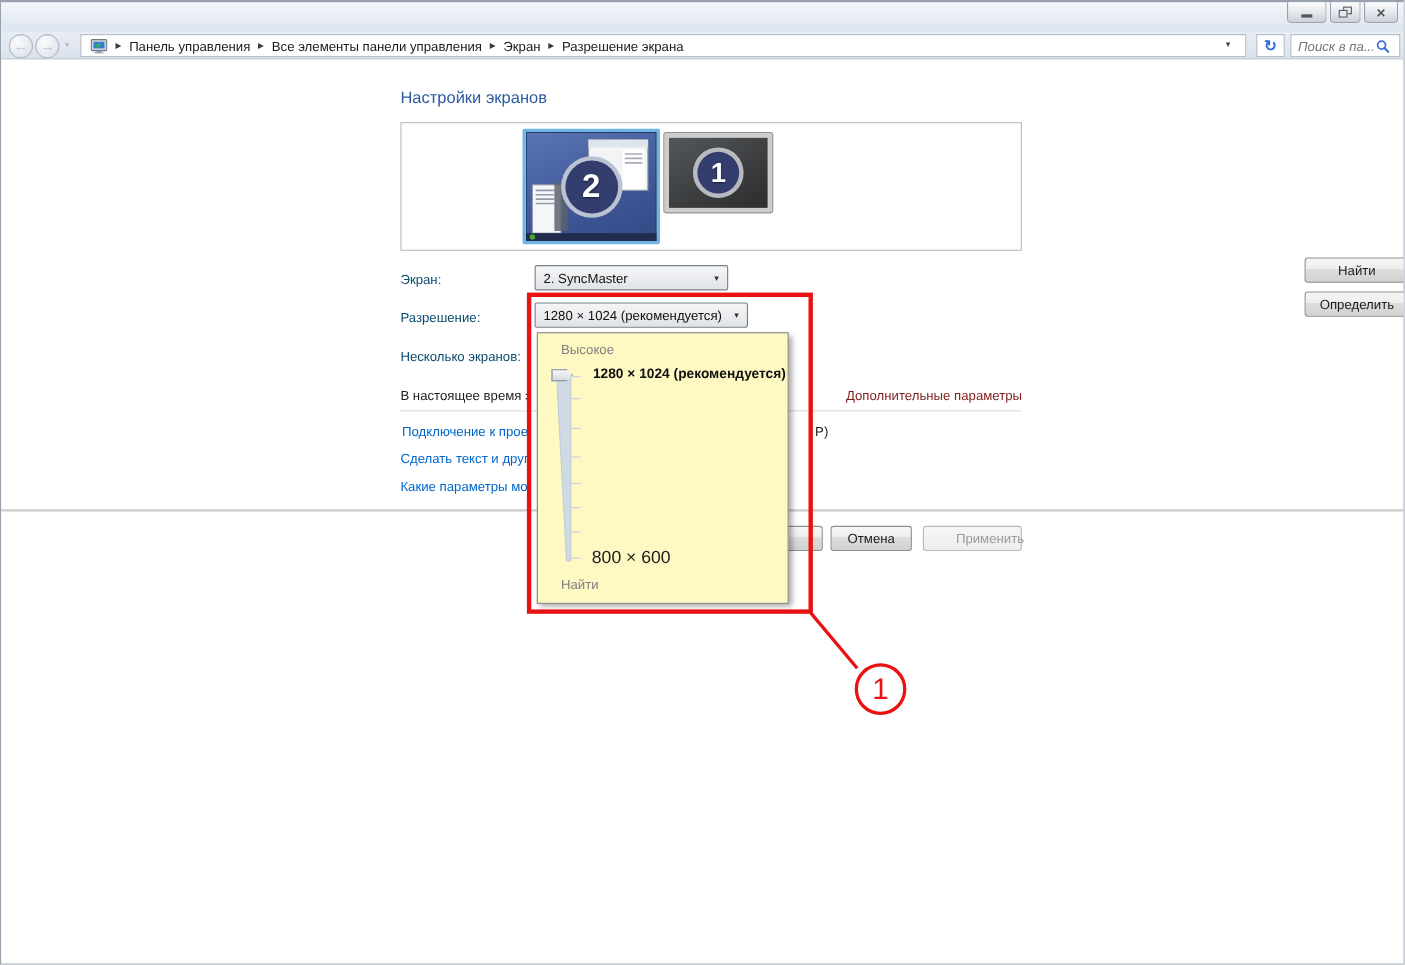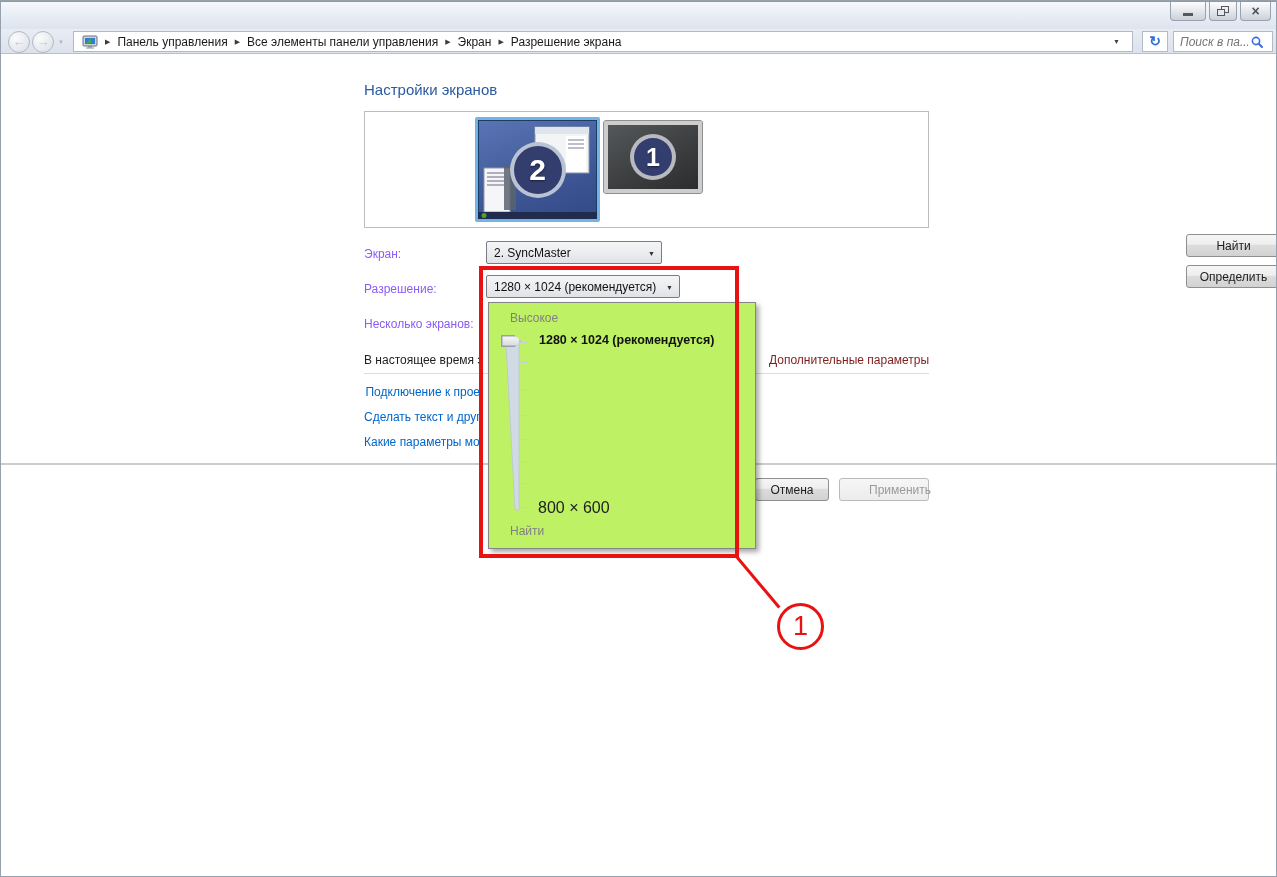--- a/index.html
+++ b/index.html
@@ -97,21 +97,21 @@
   .btn{
     position:absolute; display:flex; align-items:center; justify-content:center;
     font-size:12px; color:#1e1e1e; cursor:pointer;
     background:linear-gradient(#f6f6f6 0%,#eeeeee 45%,#dddddd 46%,#d2d2d2 100%);
     border:1px solid #8e8f8f; border-radius:3px;
   }
   .btn.disabled{ color:#9a9a9a; background:linear-gradient(#f6f6f6,#ececec); border-color:#b8babc;padding-left:32px; }
   .btn-find{ left:821px; top:122px; width:95px; height:23px; }
   .btn-identify{ left:821px; top:153px; width:95px; height:23px; }
 
-  .fld-label{ position:absolute; left:363px; font-size:12px; color:#8b5cf6; white-space:nowrap; }
+  .fld-label{ position:absolute; left:363px; font-size:12px; color:#0c4a6e; white-space:nowrap; }
   .combo{
     position:absolute; height:23px; border:1px solid #767d85; border-radius:2px;
     background:linear-gradient(#f4f5f6,#e9ebee 60%,#dfe2e6);
     display:flex; align-items:center; padding:0 22px 0 7px;
     font-size:12px; color:#111; cursor:pointer; white-space:nowrap;
   }
   .combo .combo-arrow{ position:absolute; right:6px; top:8px; font-size:7px; color:#333; }
   .combo-screen{ left:485px; top:240px; width:176px; }
   .combo-res{ left:485px; top:274px; width:194px; }
 
@@ -121,22 +121,22 @@
   .divider1{ position:absolute; left:363px; top:372px; width:565px; height:1px; background:#dcdcdc; }
   .frag{ position:absolute; left:740px; top:384px; font-size:12px; color:#1e1e1e; }
   .divider2{ position:absolute; left:0; top:462px; width:100%; height:2px; background:#cccccc; }
 
   .btn-ok-sliver{ left:690px; top:477px; width:57px; height:23px; z-index:2; }
   .btn-cancel{ left:754px; top:477px; width:74px; height:23px; z-index:2; }
   .btn-apply{ left:838px; top:477px; width:90px; height:23px; z-index:2; }
 
   
   .res-panel{
-    position:absolute; left:487px; top:301px; width:268px; height:247px;
-    background:#bef264; border:1px solid #848688; z-index:6;
+    position:absolute; left:487px; top:301px; width:229px; height:247px;
+    background:#fef9c3; border:1px solid #848688; z-index:6;
     box-shadow:3px 3px 5px rgba(0,0,0,.35);
     text-align:center;
   }
   .res-high{ position:absolute; left:21px; top:8px; font-size:12px; color:#808080; }
   .res-low{ position:absolute; left:21px; top:221px; font-size:12px; color:#808080; }
   .res-reco{ position:absolute; left:50px; top:30px; font-size:12.5px; font-weight:bold; color:#111; white-space:nowrap; }
   .res-800{ position:absolute; left:49px; top:196px; font-size:16px; color:#222; }
   .slider-track{ position:absolute; left:17px; top:37px; }
   .slider-thumb{
     position:absolute; left:12px; top:32px; width:20px; height:12px; z-index:7; cursor:pointer;

